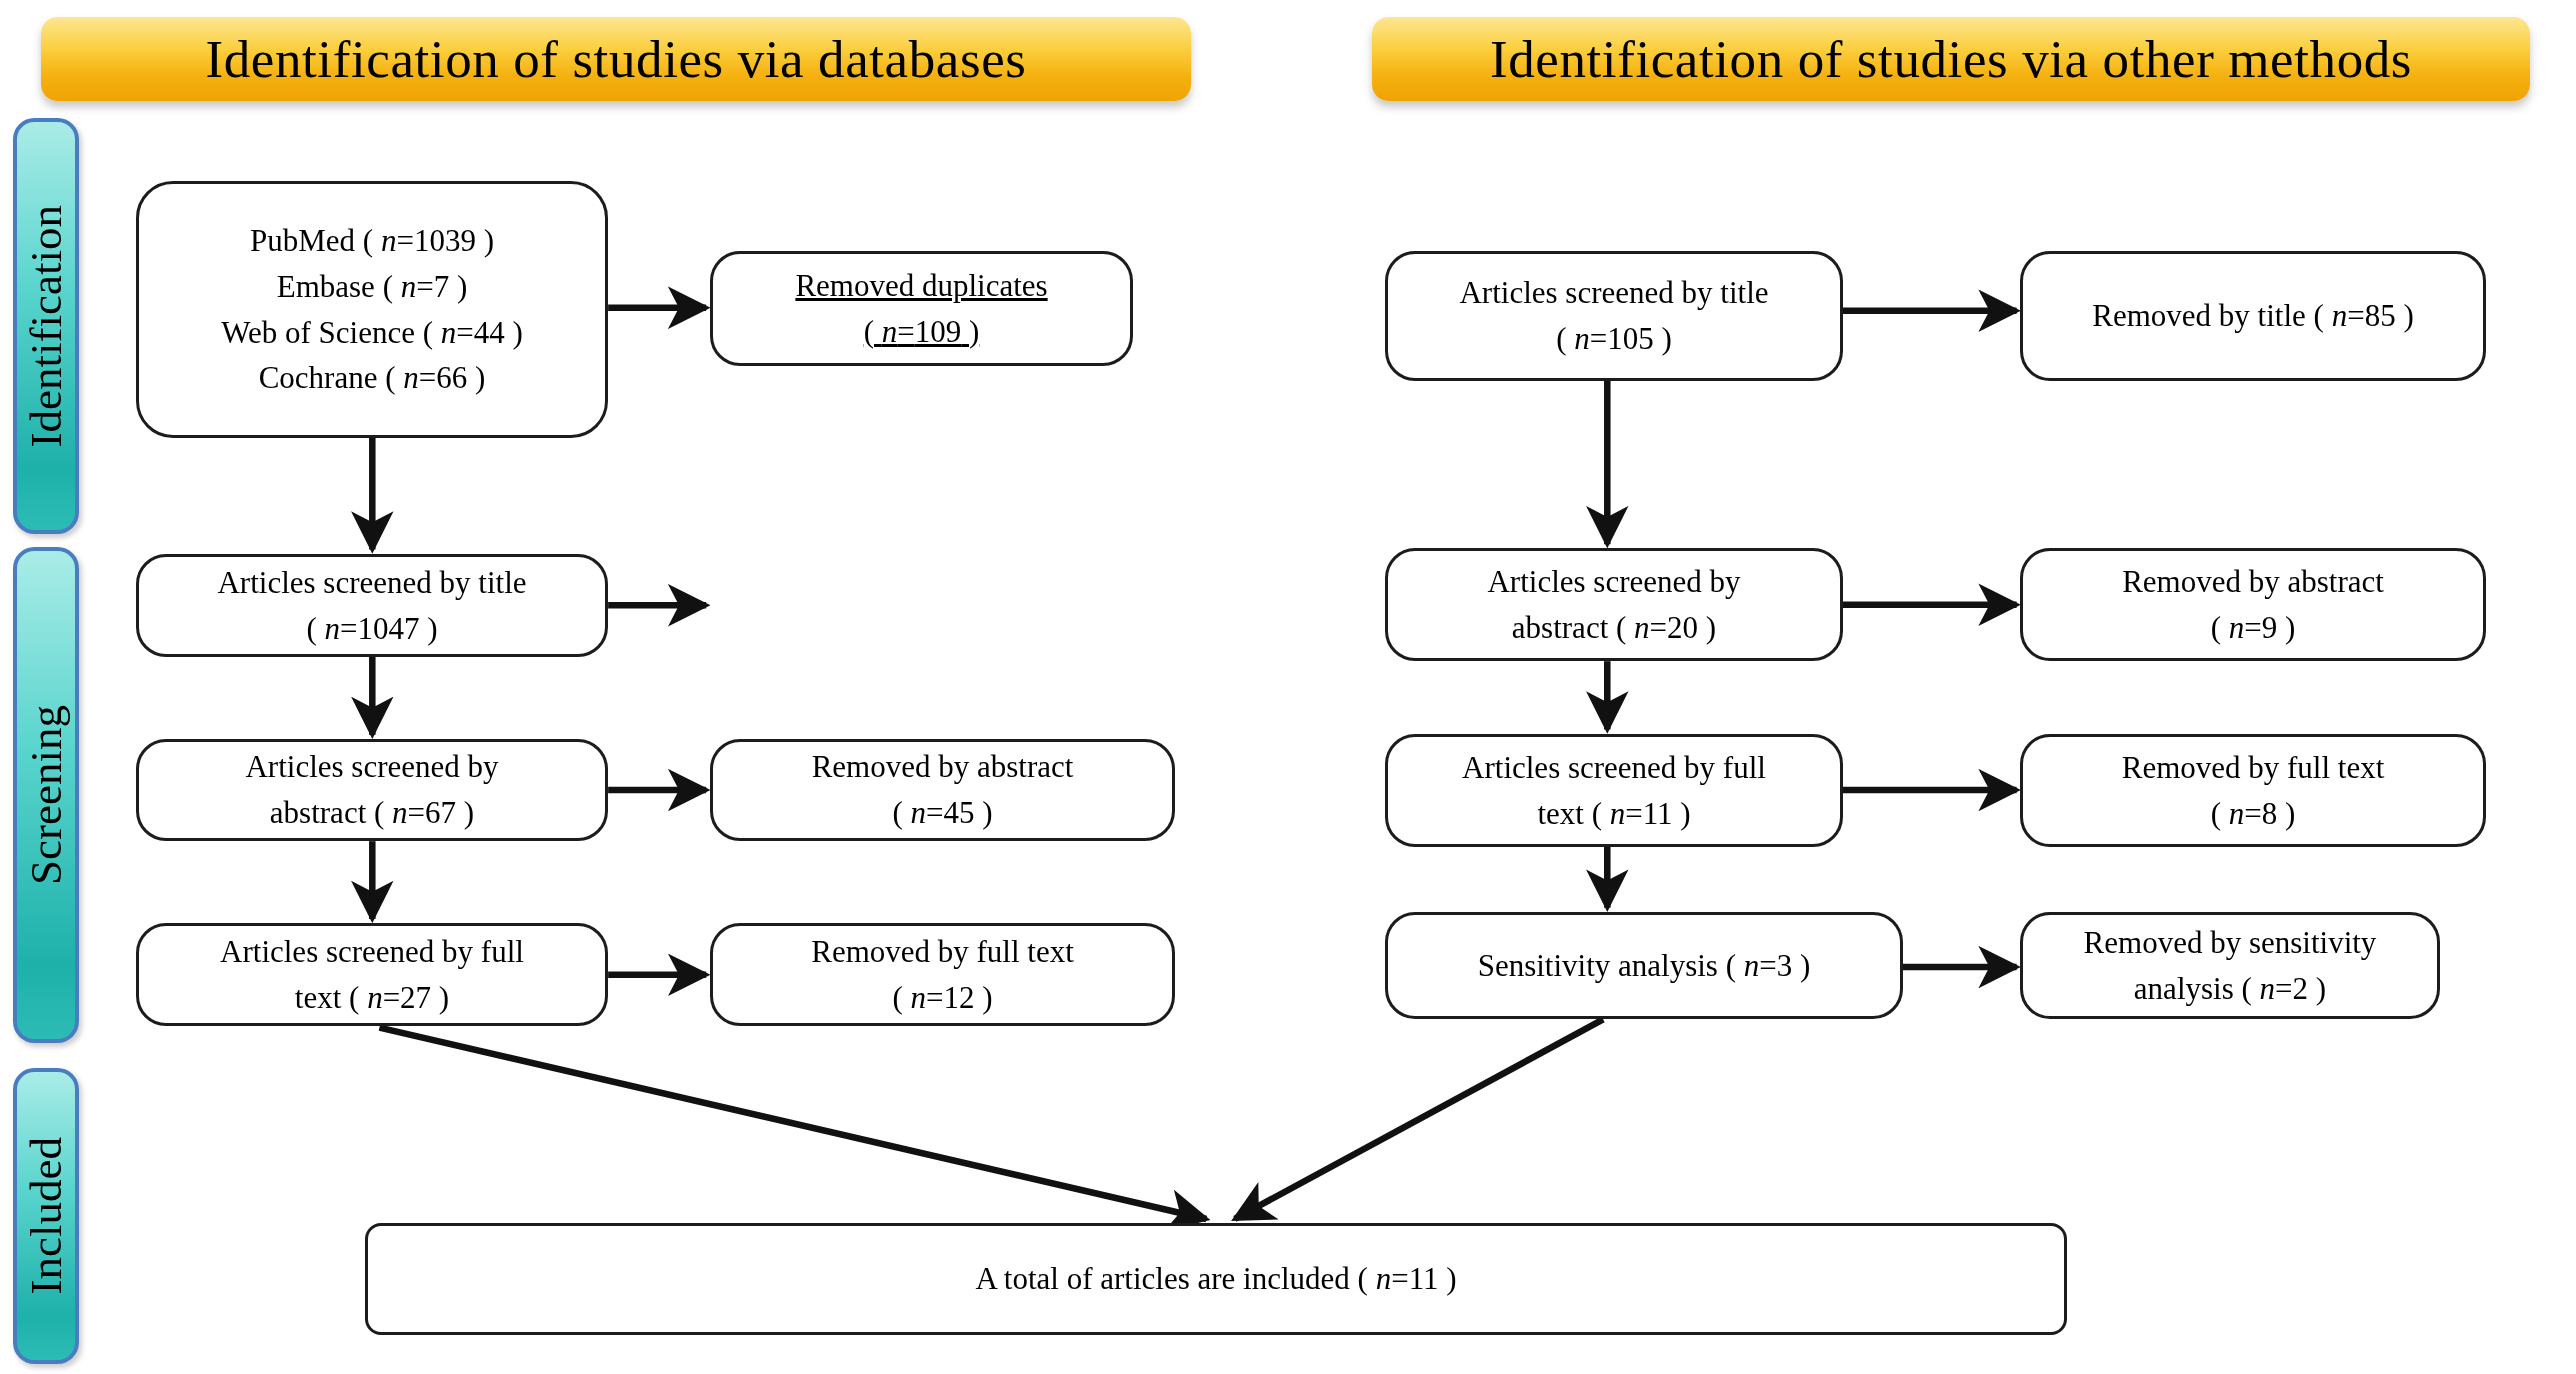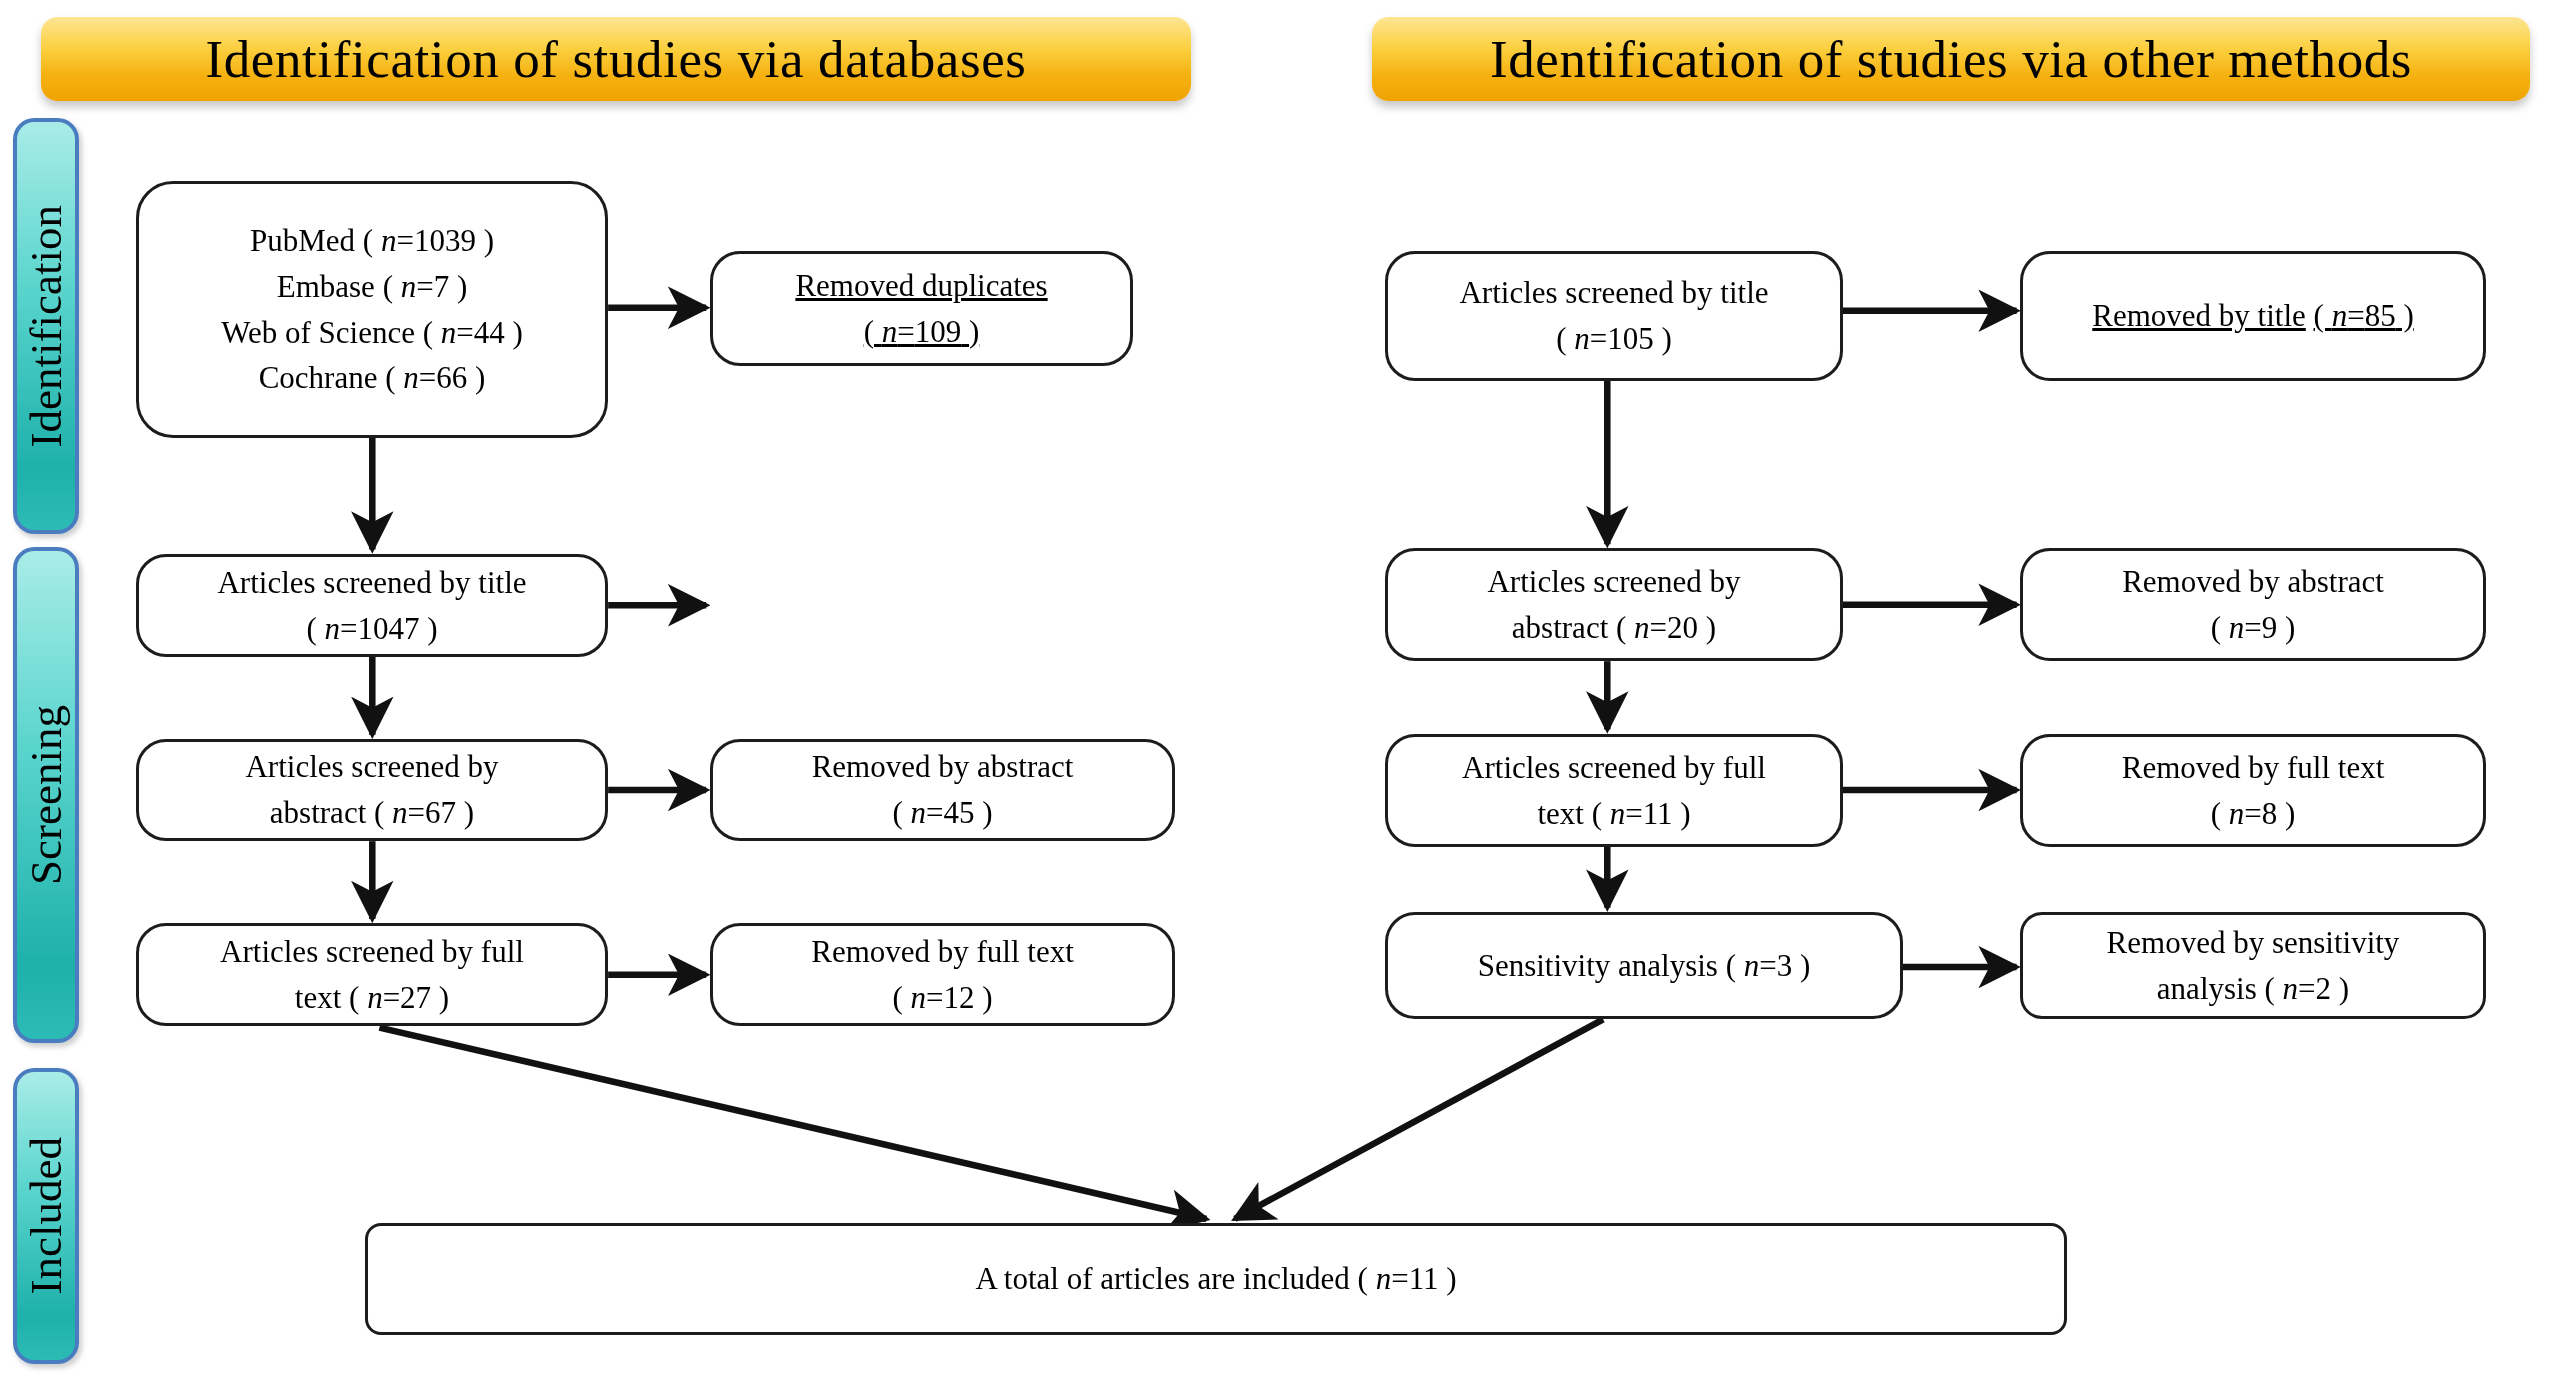--- a/index.html
+++ b/index.html
@@ -143,21 +143,21 @@
   <div class="box" style="left:710px;top:923px;width:465px;height:103px;">
     <div class="line"><span class="txt">Removed by full text</span></div>
     <div class="line"><span class="npart">( <i class="nvar">n</i>=<span class="nval">12</span> )</span></div>
   </div>
 
   <div class="box" style="left:1385px;top:251px;width:458px;height:130px;">
     <div class="line"><span class="txt">Articles screened by title</span></div>
     <div class="line"><span class="npart">( <i class="nvar">n</i>=<span class="nval">105</span> )</span></div>
   </div>
 
-  <div class="box" style="left:2020px;top:251px;width:466px;height:130px;text-decoration:underline;">
+  <div class="box" style="left:2020px;top:251px;width:466px;height:130px;">
     <div class="line"><span class="txt">Removed by title</span><span class="npart">( <i class="nvar">n</i>=<span class="nval">85</span> )</span></div>
   </div>
 
   <div class="box" style="left:1385px;top:548px;width:458px;height:113px;">
     <div class="line"><span class="txt">Articles screened by</span></div>
     <div class="line"><span class="txt">abstract</span><span class="npart">( <i class="nvar">n</i>=<span class="nval">20</span> )</span></div>
   </div>
 
   <div class="box" style="left:2020px;top:548px;width:466px;height:113px;">
     <div class="line"><span class="txt">Removed by abstract</span></div>
@@ -171,21 +171,21 @@
 
   <div class="box" style="left:2020px;top:734px;width:466px;height:113px;">
     <div class="line"><span class="txt">Removed by full text</span></div>
     <div class="line"><span class="npart">( <i class="nvar">n</i>=<span class="nval">8</span> )</span></div>
   </div>
 
   <div class="box" style="left:1385px;top:912px;width:518px;height:107px;">
     <div class="line"><span class="txt">Sensitivity analysis</span><span class="npart">( <i class="nvar">n</i>=<span class="nval">3</span> )</span></div>
   </div>
 
-  <div class="box" style="left:2020px;top:912px;width:466px;height:107px;border-radius:22px;">
+  <div class="box" style="left:2020px;top:912px;width:420px;height:107px;">
     <div class="line"><span class="txt">Removed by sensitivity</span></div>
     <div class="line"><span class="txt">analysis</span><span class="npart">( <i class="nvar">n</i>=<span class="nval">2</span> )</span></div>
   </div>
 
   <div class="box" style="left:365px;top:1223px;width:1702px;height:112px;border-radius:16px;">
     <div class="line"><span class="txt">A total of articles are included</span><span class="npart">( <i class="nvar">n</i>=<span class="nval">11</span> )</span></div>
   </div>
 
 </div>
 

